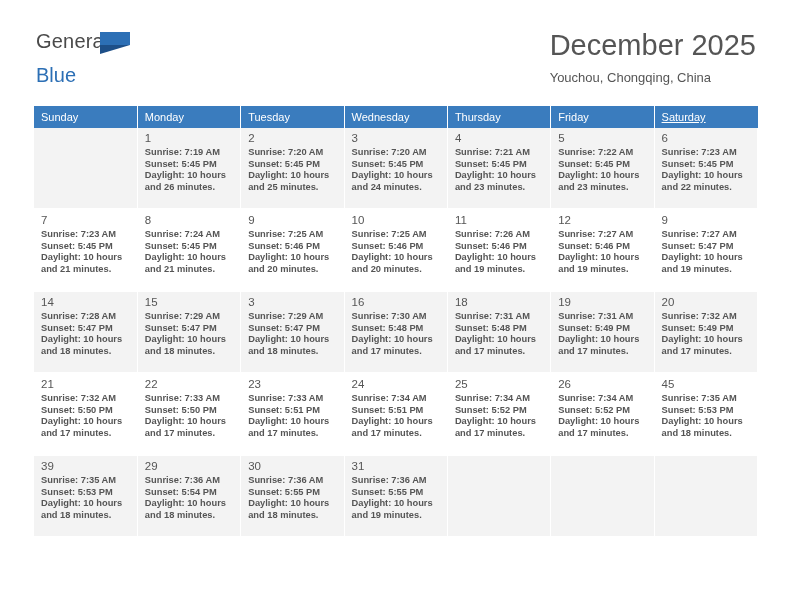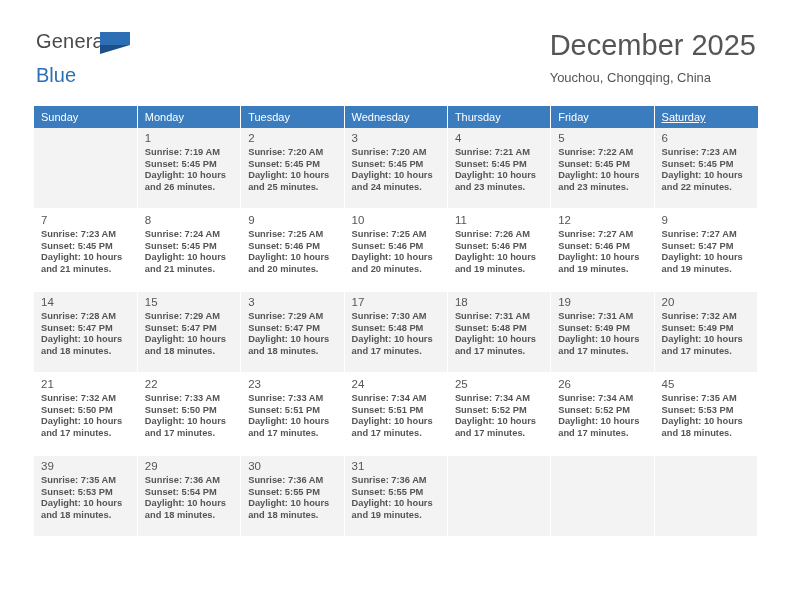--- a/index.html
+++ b/index.html
@@ -310,21 +310,21 @@
             <div class="cell-inner">
               <div class="daynum">3</div>
               <div class="dayinfo">Sunrise: 7:29 AM
 Sunset: 5:47 PM
 Daylight: 10 hours
 and 18 minutes.</div>
             </div>
           </td>
         <td>
             <div class="cell-inner">
-              <div class="daynum">17</div>
+              <div class="daynum">16</div>
               <div class="dayinfo">Sunrise: 7:30 AM
 Sunset: 5:48 PM
 Daylight: 10 hours
 and 17 minutes.</div>
             </div>
           </td>
         <td>
             <div class="cell-inner">
               <div class="daynum">18</div>
               <div class="dayinfo">Sunrise: 7:31 AM

